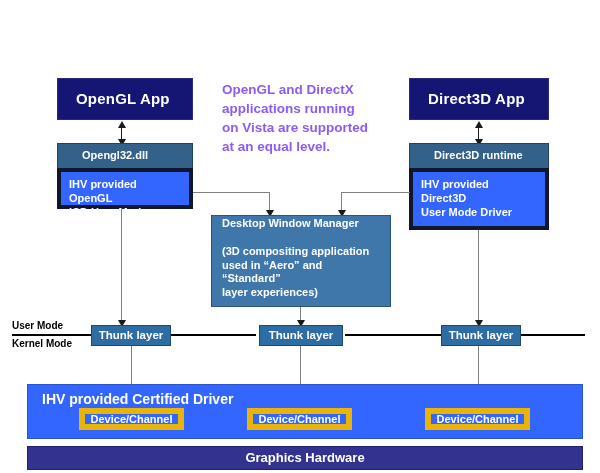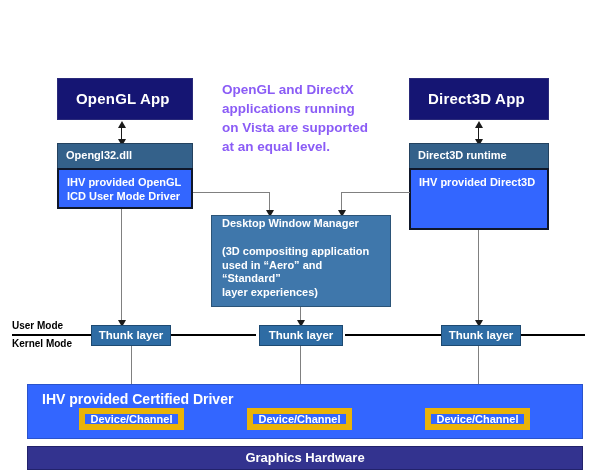--- a/index.html
+++ b/index.html
@@ -35,26 +35,26 @@
     letter-spacing: .2px;
   }
 
   .runtime-box {
     background: #34618a;
     border: 1px solid #24425f;
     border-bottom: none;
     font-size: 11px;
     display: flex;
     align-items: center;
-    padding-left: 8px;
+    padding-left: 24px;
   }
 
   .driver-box {
     background: #3366ff;
-    border: 2px solid #0f172a;
+    border: 4px solid #0f172a;
     font-size: 11px;
     padding: 6px 8px 0 8px;
   }
 
   .dwm-box {
     background: #3f77ab;
     border: 1px solid #2b5478;
     font-size: 11px;
     padding: 1px 10px 0 10px;
   }
@@ -194,20 +194,21 @@
   <div class="biarrow-line" style="left:478px; top:124px; height:18px;"></div>
   <div class="arrow-up" style="left:475px; top:121px;"></div>
   <div class="arrow-down" style="left:475px; top:139px;"></div>
 
   <div class="box runtime-box" style="left:409px; top:143px; width:140px; height:25px;">
     <span>Direct3D runtime</span>
   </div>
 
   <div class="box driver-box" style="left:409px; top:168px; width:140px; height:62px;">
     <div>IHV provided Direct3D</div>
+    <div>User Mode Driver</div>
   </div>
 
   <div class="hline" style="left:341px; top:192px; width:69px;"></div>
   <div class="vline" style="left:341px; top:192px; height:22px;"></div>
   <div class="arrow-down" style="left:338px; top:210px;"></div>
 
   <div class="vline" style="left:478px; top:230px; height:93px;"></div>
   <div class="arrow-down" style="left:475px; top:320px;"></div>
 
   <div class="box dwm-box" style="left:211px; top:215px; width:180px; height:92px;">

